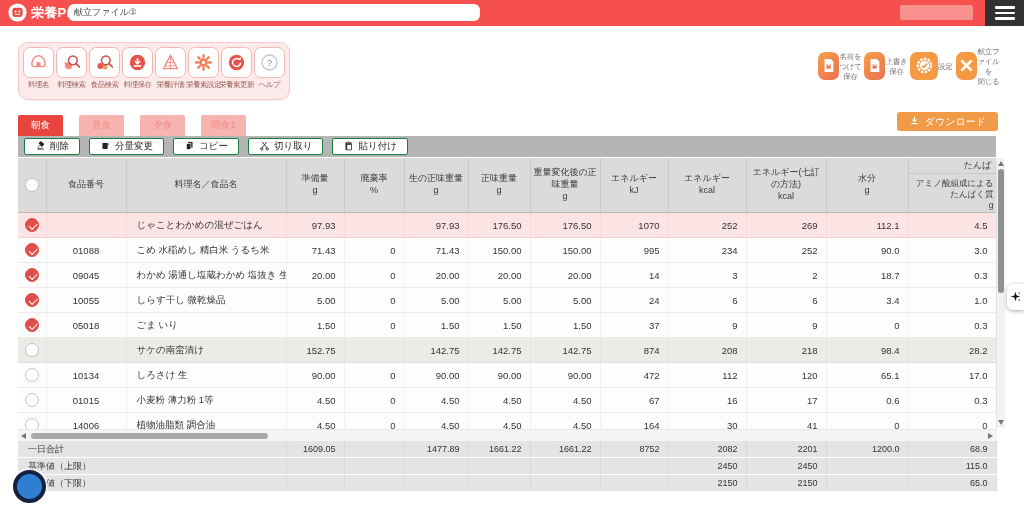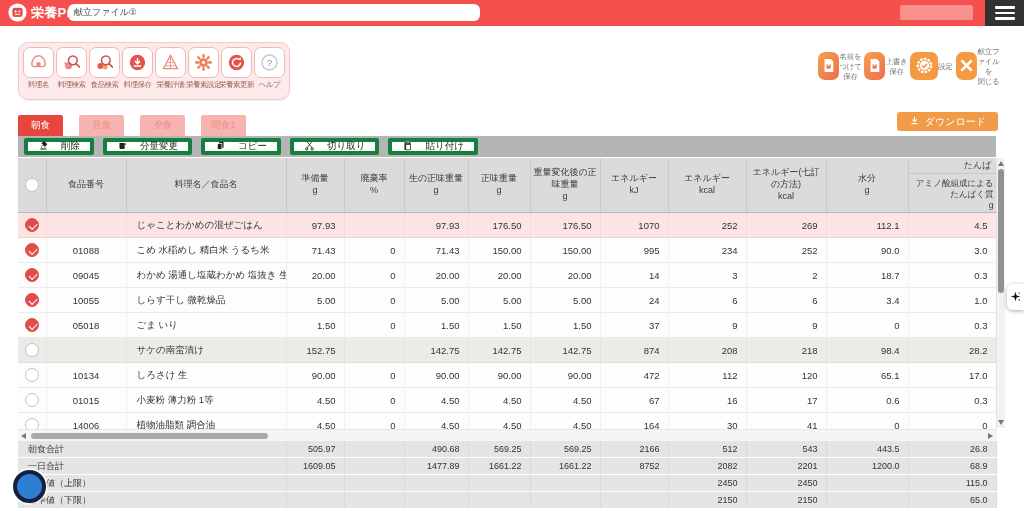--- a/index.html
+++ b/index.html
@@ -43,22 +43,22 @@
   .tab{height:21px;min-width:45px;padding:0 9px;box-sizing:border-box;display:flex;align-items:center;
     justify-content:center;font-size:9.5px;border-radius:2px 2px 0 0;background:#f7b3af;color:#f18d89;cursor:pointer}
   .tab.active{background:#e8453e;color:#fff}
   .download-btn{position:absolute;right:26px;top:112px;height:19px;background:#f19b48;border:none;border-radius:3px;
     color:#fff;font-size:10px;display:flex;align-items:center;gap:5px;padding:0 12px;cursor:pointer;font-family:inherit}
   .download-btn svg{width:11px;height:11px}
 
   
   .edit-strip{position:absolute;left:18px;top:136px;width:978px;height:21px;background:#b5b5b5;
     display:flex;align-items:center;gap:9px;padding-left:6px;box-sizing:border-box}
-  .edit-btn{height:17px;background:#fff;border:4px solid #15803d;border-radius:2px;font-size:9.5px;color:#222;
-    display:flex;align-items:center;gap:12px;padding:0 10px;cursor:pointer;font-family:inherit}
+  .edit-btn{height:17px;background:#fff;border:1px solid #15803d;border-radius:2px;font-size:9.5px;color:#222;
+    display:flex;align-items:center;gap:4px;padding:0 10px;cursor:pointer;font-family:inherit}
   .edit-btn svg{width:11px;height:11px}
 
   
   .grid-wrap{position:absolute;left:18px;top:158px;width:978px}
   table{border-collapse:collapse;table-layout:fixed;width:978px}
   thead th{height:54px;background:#dbdbdb;font-weight:normal;font-size:9px;color:#3a3a3a;
     border-right:1px solid #c9c9c9;border-bottom:1px solid #b9b9b9;padding:0 2px;line-height:1.3;vertical-align:middle}
   th.th-last{padding:0;vertical-align:top}
   .group-strip{height:15px;line-height:15px;text-align:right;padding-right:4px;border-bottom:1px solid #c9c9c9;
     font-size:9px;overflow:hidden;white-space:nowrap}
@@ -551,33 +551,20 @@
           <col style="width: 62px;">
           <col style="width: 70px;">
           <col style="width: 68px;">
           <col style="width: 78px;">
           <col style="width: 80px;">
           <col style="width: 82px;">
           <col style="width: 88px;">
         </colgroup>
       <tbody id="summary-rows">
           <tr>
-            <td class="lbl" colspan="3">朝食合計</td>
-            <td class="num">505.97</td>
-            <td class="num"></td>
-            <td class="num">490.68</td>
-            <td class="num">569.25</td>
-            <td class="num">569.25</td>
-            <td class="num">2166</td>
-            <td class="num">512</td>
-            <td class="num">543</td>
-            <td class="num">443.5</td>
-            <td class="num">26.8</td>
-          </tr>
-          <tr>
             <td class="lbl" colspan="3">一日合計</td>
             <td class="num">1609.05</td>
             <td class="num"></td>
             <td class="num">1477.89</td>
             <td class="num">1661.22</td>
             <td class="num">1661.22</td>
             <td class="num">8752</td>
             <td class="num">2082</td>
             <td class="num">2201</td>
             <td class="num">1200.0</td>

